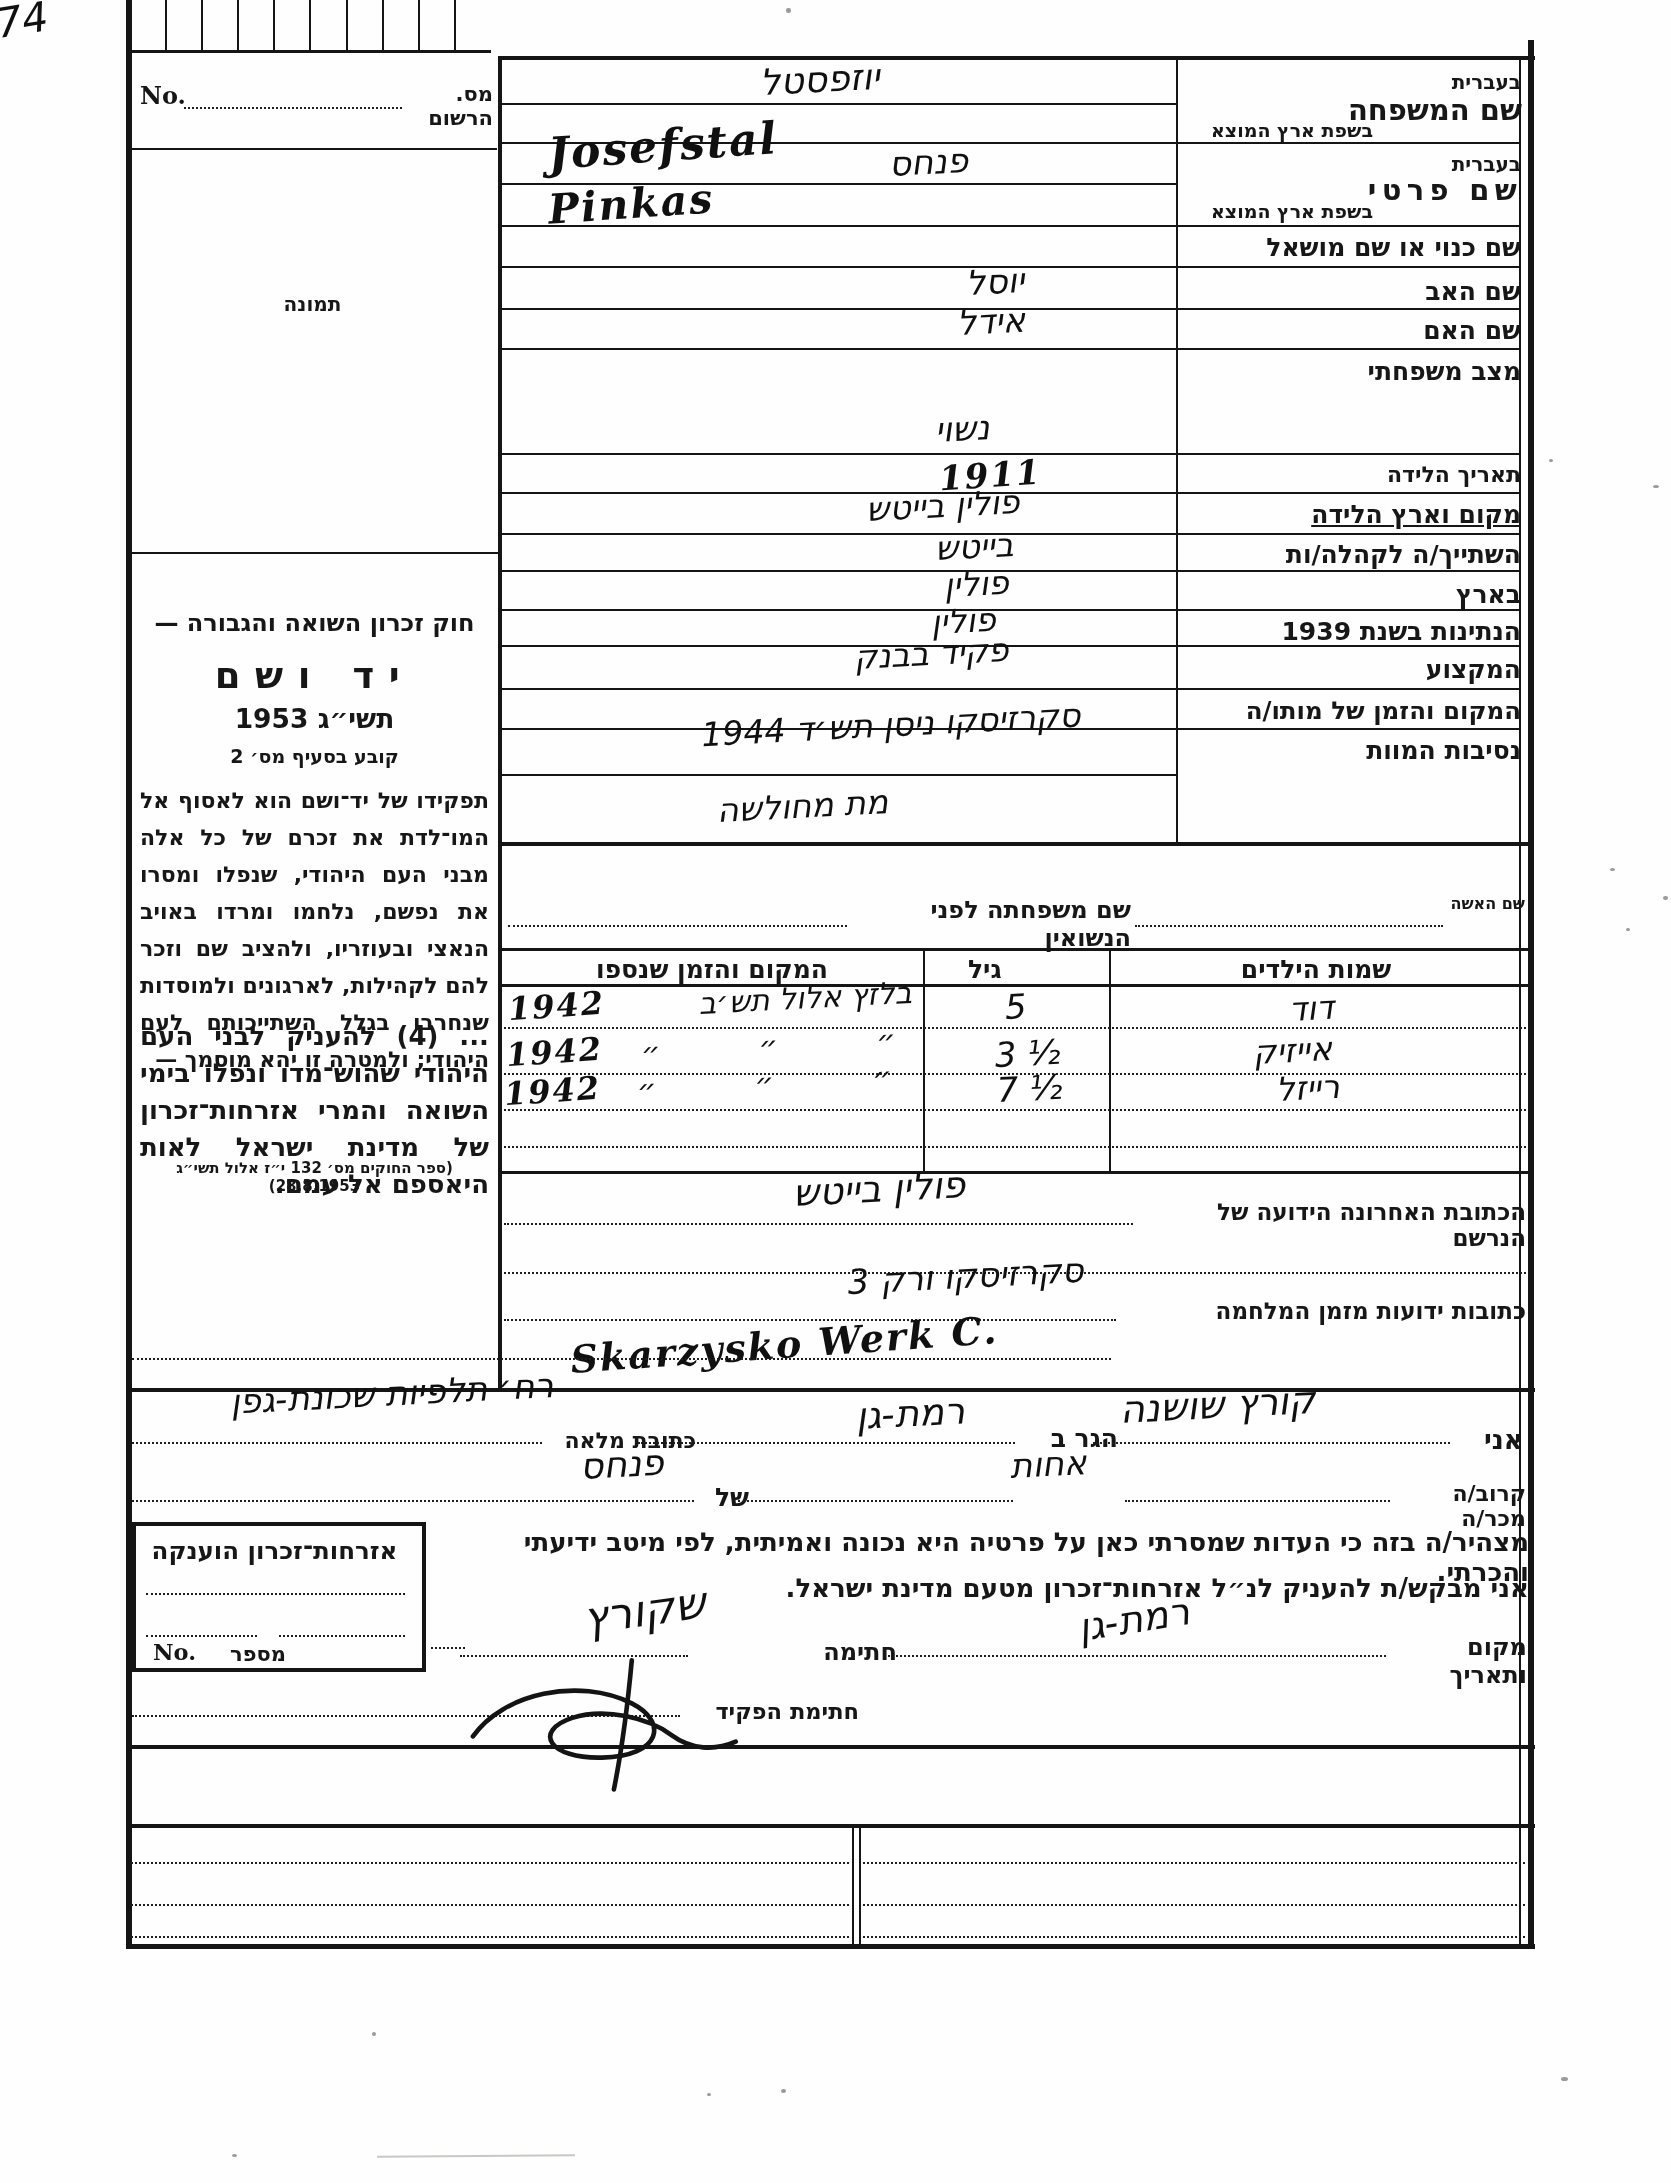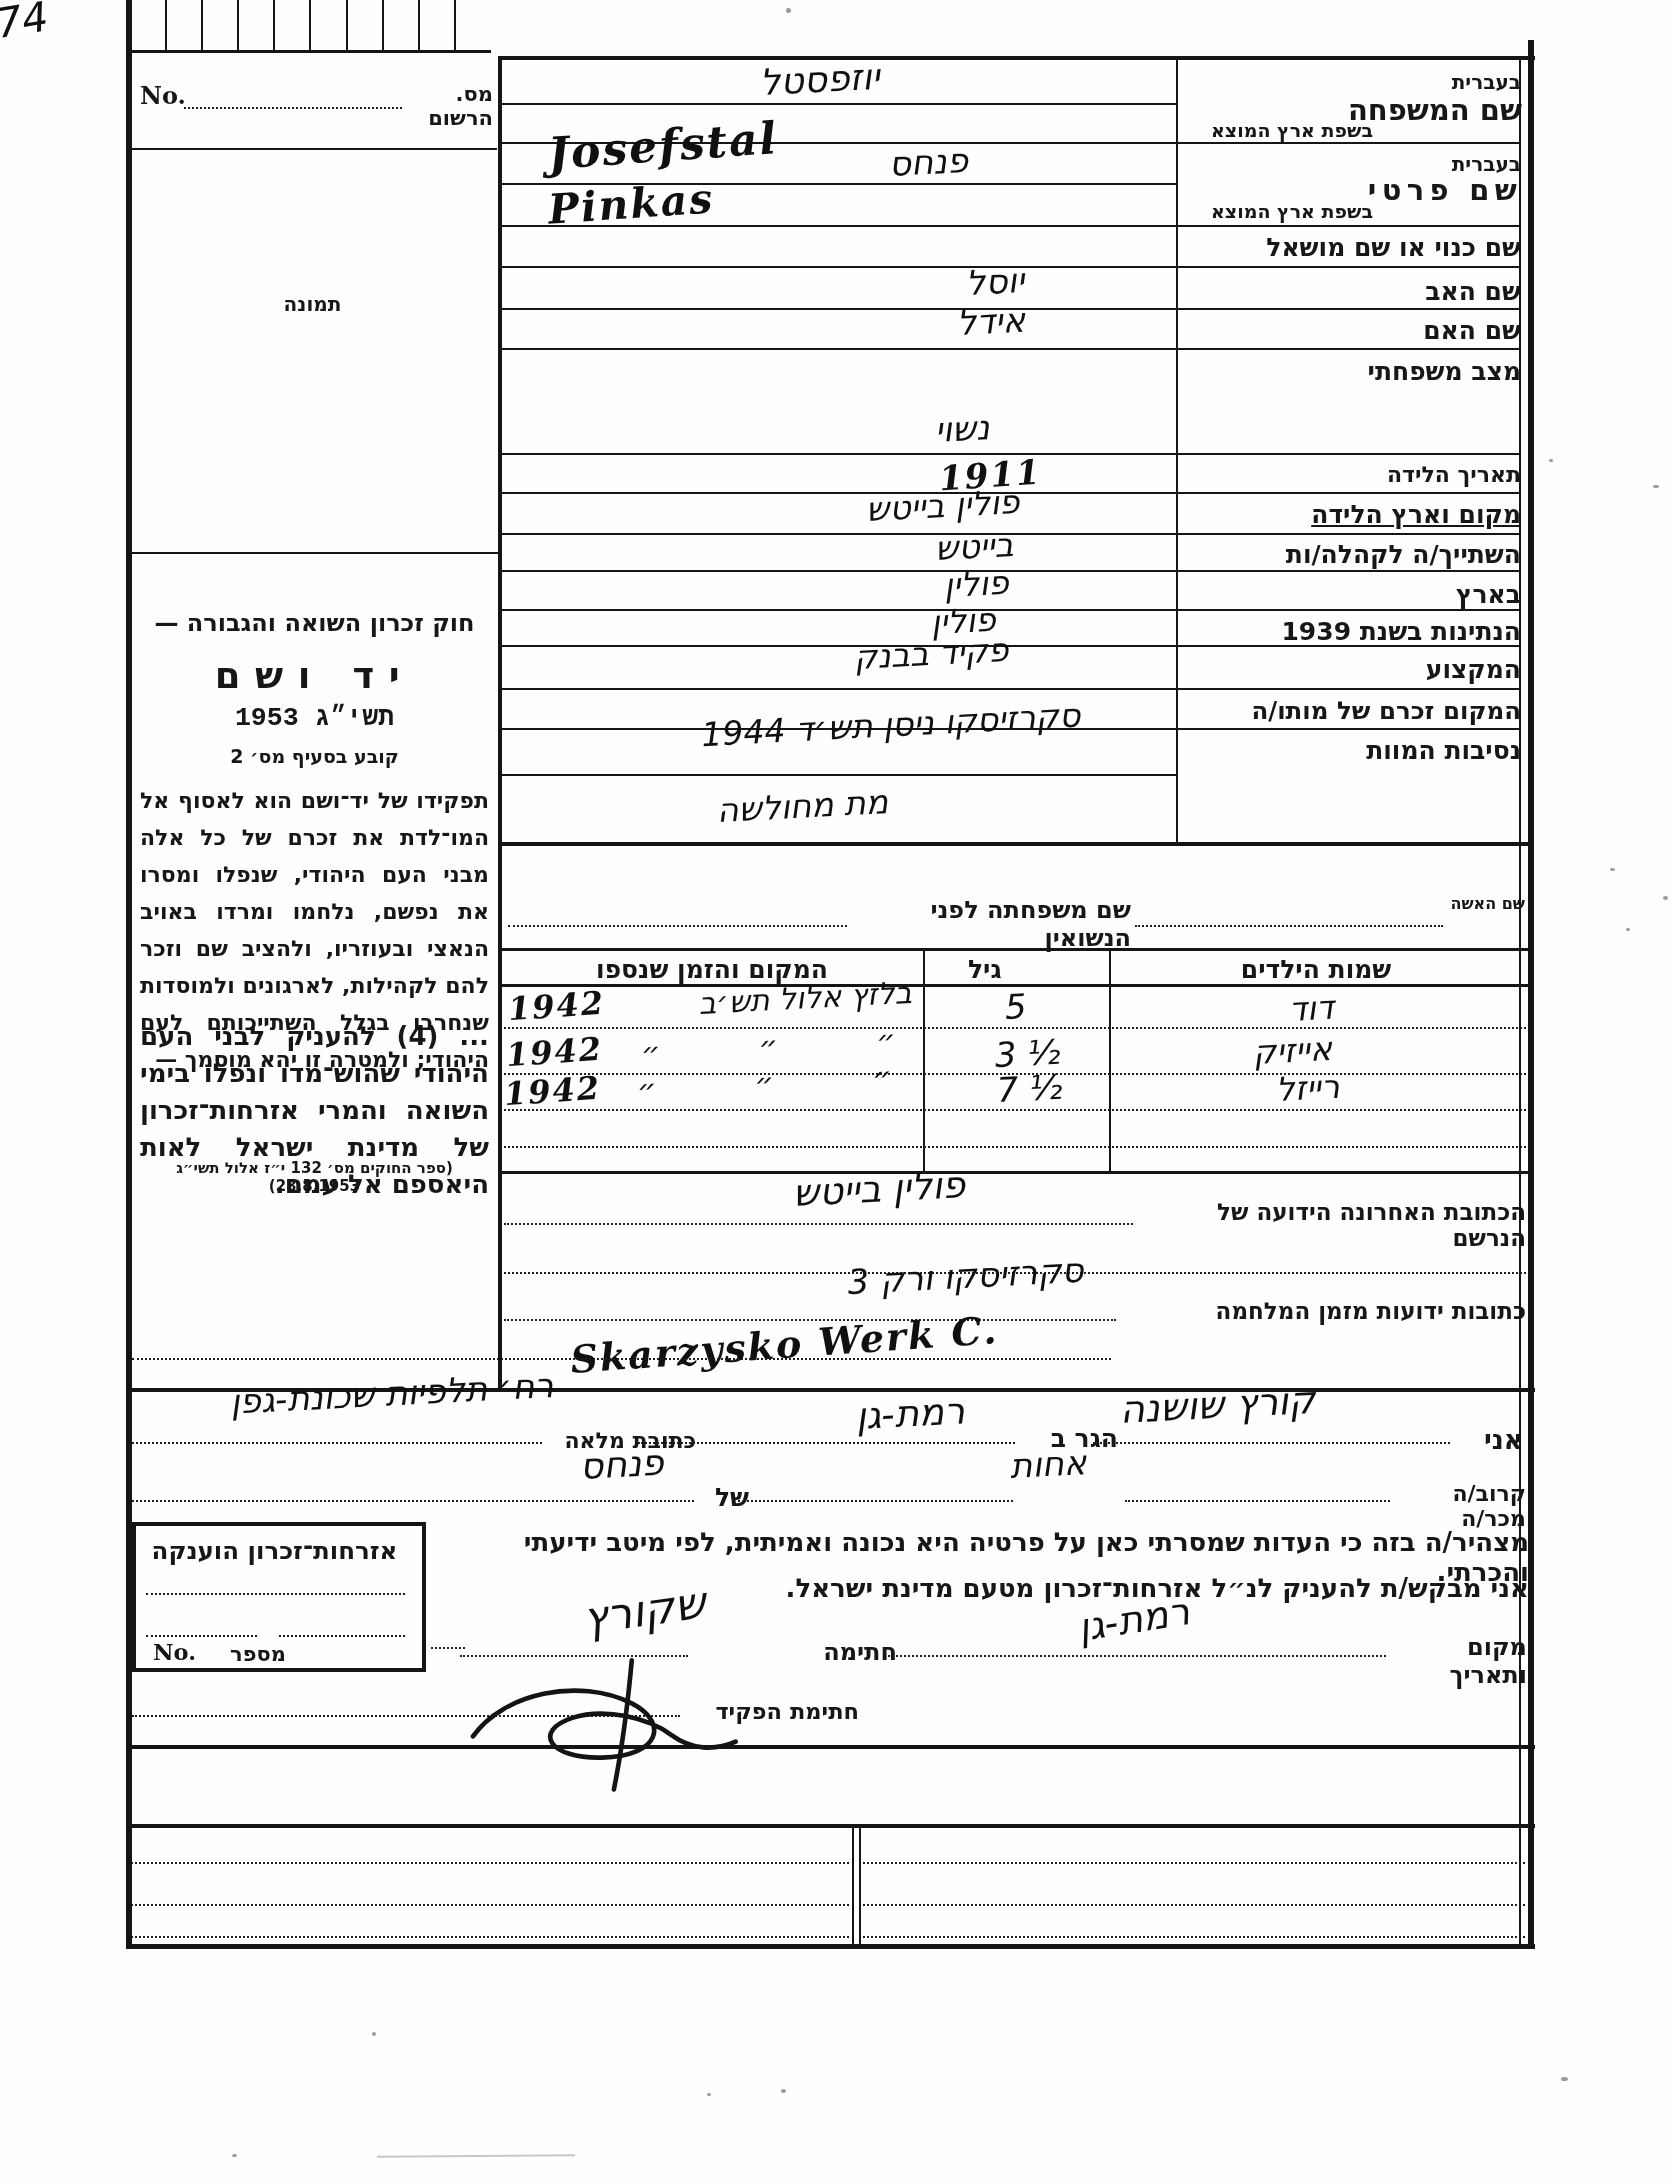--- a/index.html
+++ b/index.html
@@ -52,21 +52,21 @@
   <div class="dot" style="left:184px;top:107px;width:218px;"></div>
   <div class="hw" style="left:349px;top:58px;font-size:41px;transform:rotate(-9deg);">74</div>
   <div class="printed rtl abs" style="left:397px;top:82px;width:96px;font-size:21px;">מס. הרשום</div>
   <div class="rule" style="left:132px;top:148px;width:365px;height:2px;"></div>
 
   <div class="printed abs" style="left:132px;top:292px;width:361px;text-align:center;font-size:20px;">תמונה</div>
   <div class="rule" style="left:129px;top:552px;width:369px;height:2px;"></div>
 
   <div class="printed rtl abs" style="left:136px;top:609px;width:357px;text-align:center;font-size:24px;">חוק זכרון השואה והגבורה —</div>
   <div class="printed rtl abs" style="left:136px;top:654px;width:357px;text-align:center;font-size:37px;letter-spacing:14.6px;">יד ושם</div>
-  <div class="printed rtl abs" style="left:136px;top:703px;width:357px;text-align:center;font-size:26.5px;font-family:Liberation Mono, monospace;">תשי״ג 1953</div>
+  <div class="printed rtl abs" style="left:136px;top:703px;width:357px;text-align:center;font-size:26.5px;">תשי״ג 1953</div>
   <div class="printed rtl abs" style="left:136px;top:745px;width:357px;text-align:center;font-size:19px;">קובע בסעיף מס׳ 2</div>
   <div class="printed rtl abs" style="left:140px;top:782px;width:349px;font-size:22px;line-height:37px;text-align:justify;">תפקידו של יד־ושם הוא לאסוף אל המו־לדת את זכרם של כל אלה מבני העם היהודי, שנפלו ומסרו את נפשם, נלחמו ומרדו באויב הנאצי ובעוזריו, ולהציב שם וזכר להם לקהילות, לארגונים ולמוסדות שנחרבו בגלל השתייכותם לעם היהודי; ולמטרה זו יהא מוסמך —</div>
   <div class="printed rtl abs" style="left:140px;top:1018px;width:349px;font-size:26px;line-height:37px;text-align:justify;">... (4) להעניק לבני העם היהודי שהוש־מדו ונפלו בימי השואה והמרי אזרחות־זכרון של מדינת ישראל לאות היאספם אל עמם.</div>
   <div class="printed rtl abs" style="left:136px;top:1159px;width:357px;text-align:center;font-size:15px;">(ספר החוקים מס׳ 132 י״ז אלול תשי״ג 28.8.1953)</div>
 
   <div class="rule" style="left:501px;top:142px;width:1019px;height:2px;"></div>
   <div class="rule" style="left:501px;top:225px;width:1019px;height:2px;"></div>
   <div class="rule" style="left:501px;top:266px;width:1019px;height:2px;"></div>
   <div class="rule" style="left:501px;top:308px;width:1019px;height:2px;"></div>
   <div class="rule" style="left:501px;top:348px;width:1019px;height:2px;"></div>
@@ -95,21 +95,21 @@
   <div class="printed rtl abs" style="left:1184px;top:233px;width:337px;font-size:25px;">שם כנוי או שם מושאל</div>
   <div class="printed rtl abs" style="left:1184px;top:277px;width:337px;font-size:25px;">שם האב</div>
   <div class="printed rtl abs" style="left:1184px;top:316px;width:337px;font-size:25px;">שם האם</div>
   <div class="printed rtl abs" style="left:1184px;top:357px;width:337px;font-size:25px;">מצב משפחתי</div>
   <div class="printed rtl abs" style="left:1184px;top:462px;width:337px;font-size:22px;">תאריך הלידה</div>
   <div class="printed rtl abs" style="left:1184px;top:500px;width:337px;font-size:25px;text-decoration:underline;">מקום וארץ הלידה</div>
   <div class="printed rtl abs" style="left:1184px;top:540px;width:337px;font-size:25px;">השתייך/ה לקהלה/ות</div>
   <div class="printed rtl abs" style="left:1184px;top:580px;width:337px;font-size:25px;">בארץ</div>
   <div class="printed rtl abs" style="left:1184px;top:617px;width:337px;font-size:25px;">הנתינות בשנת 1939</div>
   <div class="printed rtl abs" style="left:1184px;top:655px;width:337px;font-size:25px;">המקצוע</div>
-  <div class="printed rtl abs" style="left:1184px;top:696px;width:337px;font-size:24.5px;">המקום זכרם של מותו/ה</div>
+  <div class="printed rtl abs" style="left:1184px;top:696px;width:337px;font-size:24.5px;">המקום והזמן של מותו/ה</div>
   <div class="printed rtl abs" style="left:1184px;top:736px;width:337px;font-size:25px;">נסיבות המוות</div>
 
   <div class="hw abs" style="left:761px;top:62px;font-size:36px;">יוזפסטל</div>
   <div class="hwl abs" style="left:548px;top:120px;font-size:44px;">Josefstal</div>
   <div class="hw abs" style="left:890px;top:144px;font-size:34px;">פנחס</div>
   <div class="hwl abs" style="left:548px;top:180px;font-size:41px;">Pinkas</div>
   <div class="hw abs" style="left:967px;top:263px;font-size:34px;">יוסל</div>
   <div class="hw abs" style="left:958px;top:303px;font-size:34px;">אידל</div>
   <div class="hw abs" style="left:936px;top:410px;font-size:34px;">נשוי</div>
   <div class="hwl abs" style="left:939px;top:455px;font-size:34px;">1911</div>

